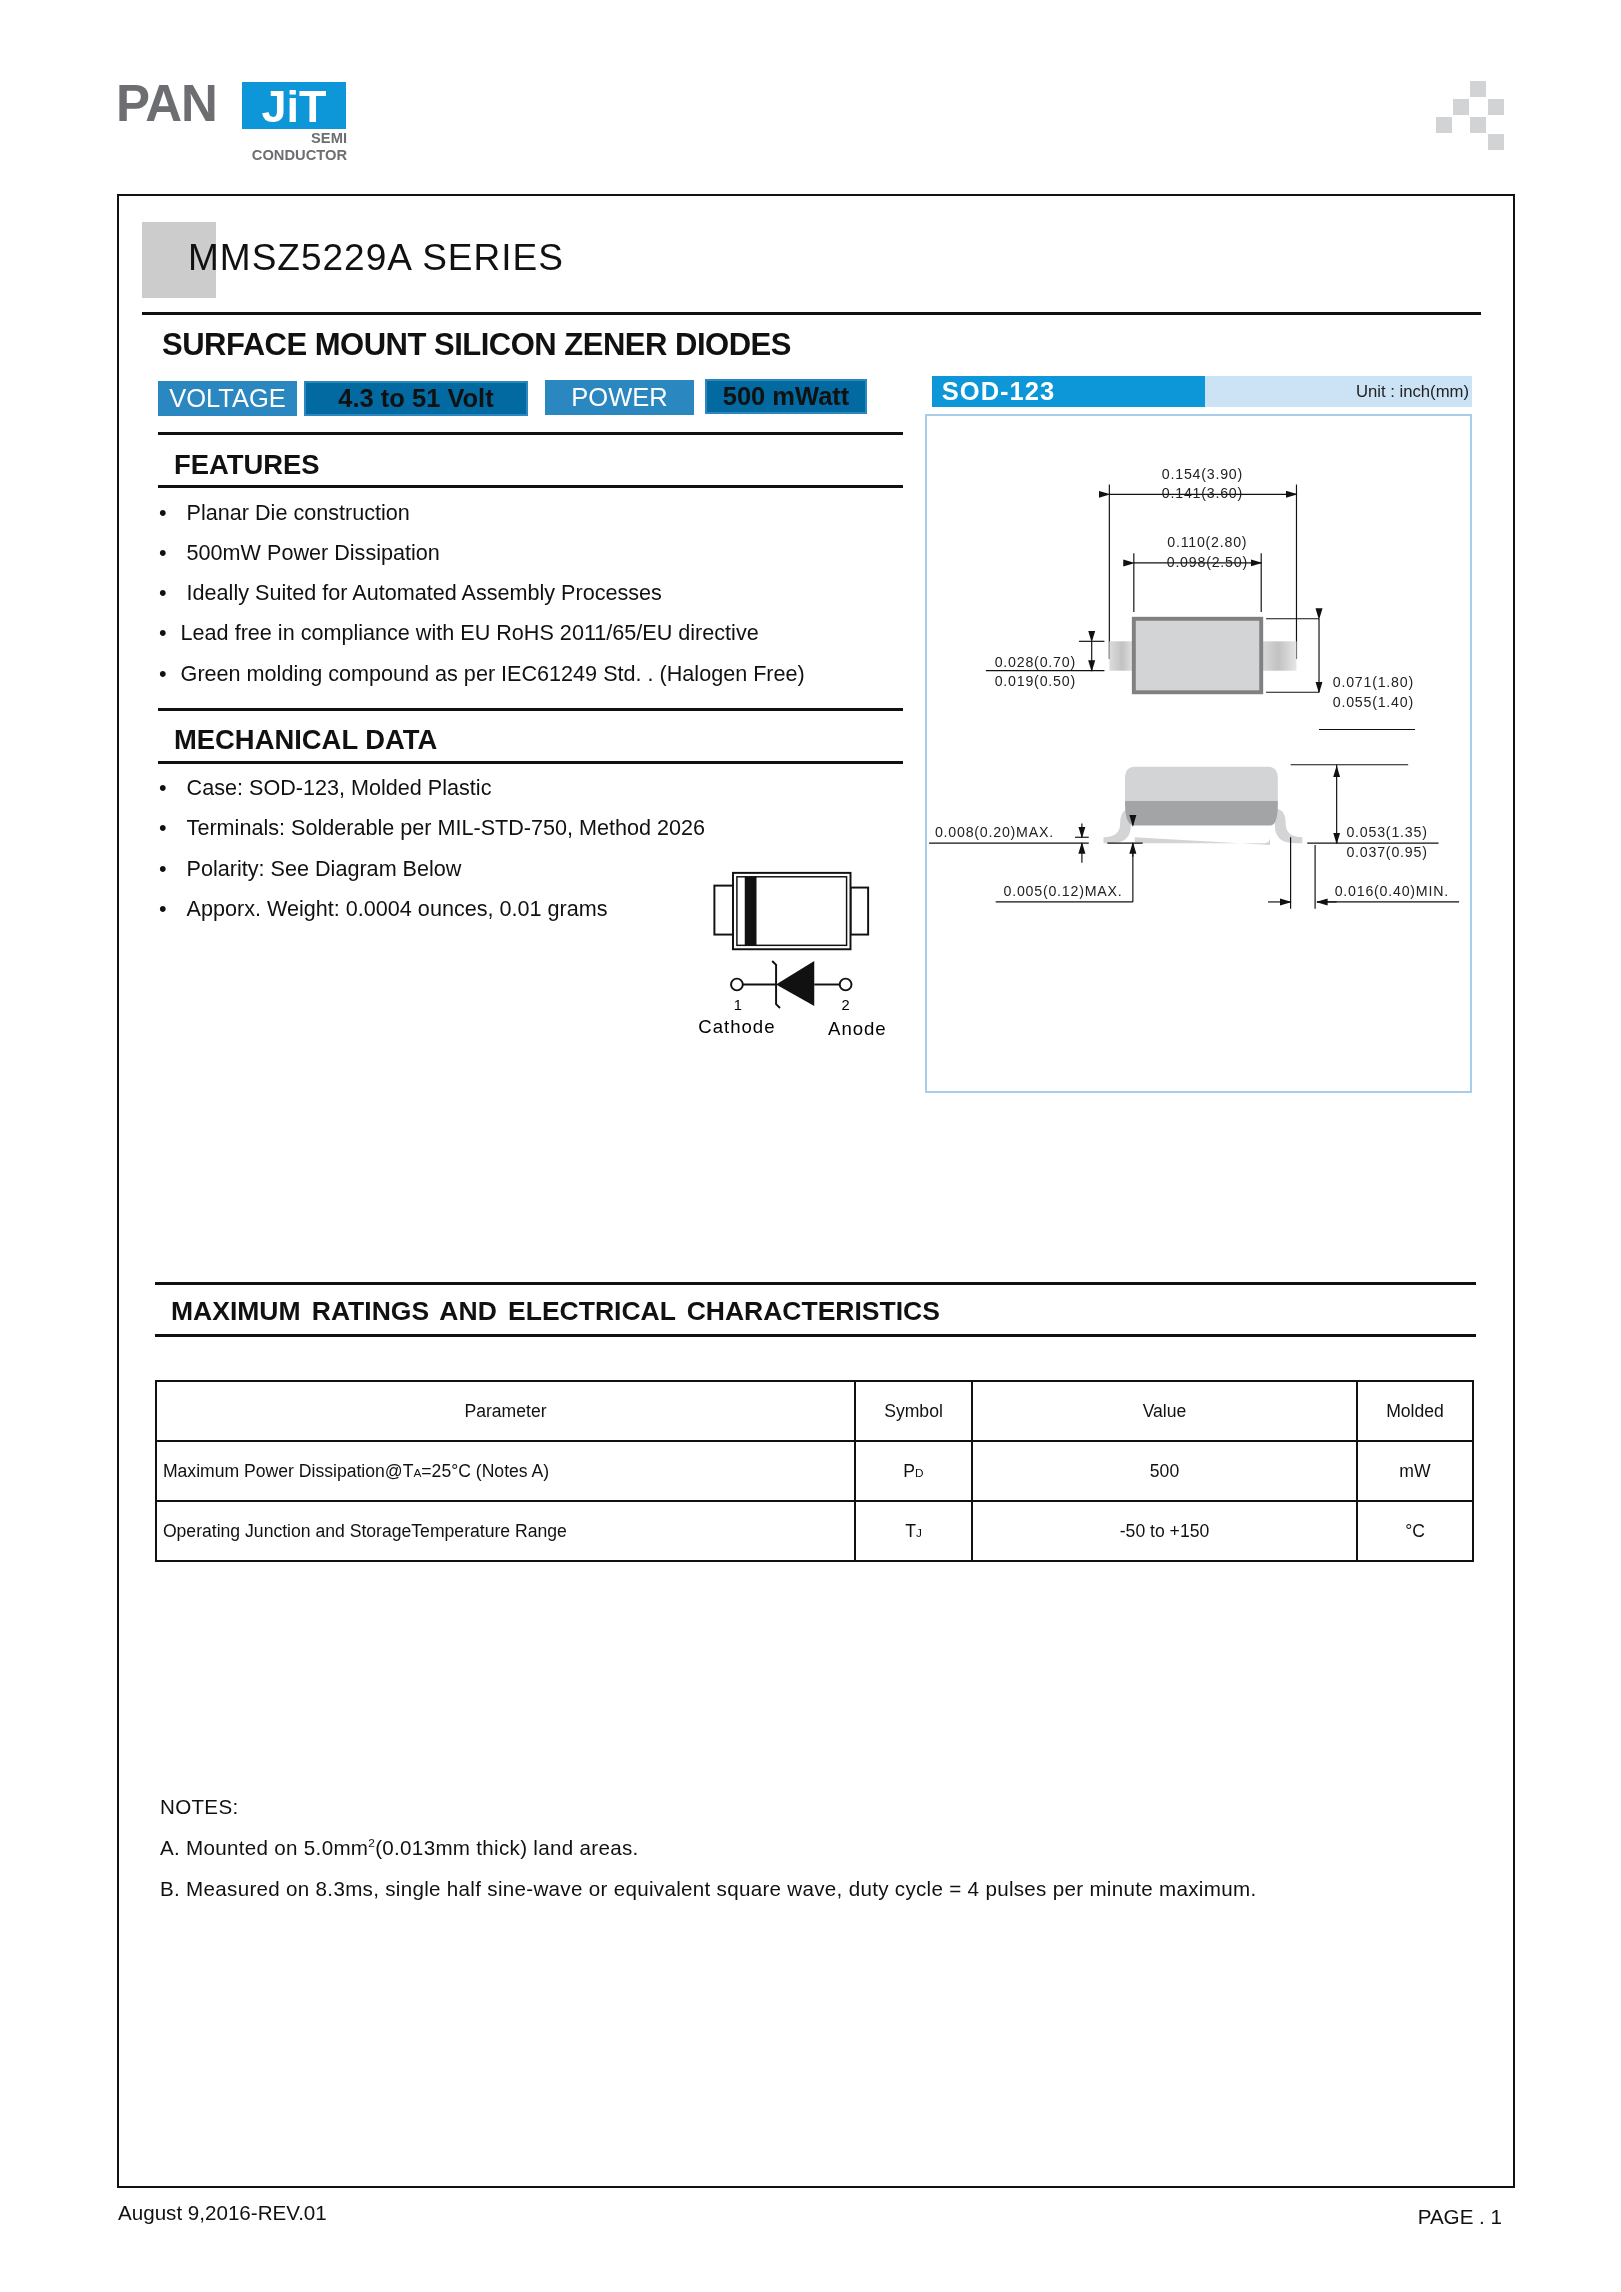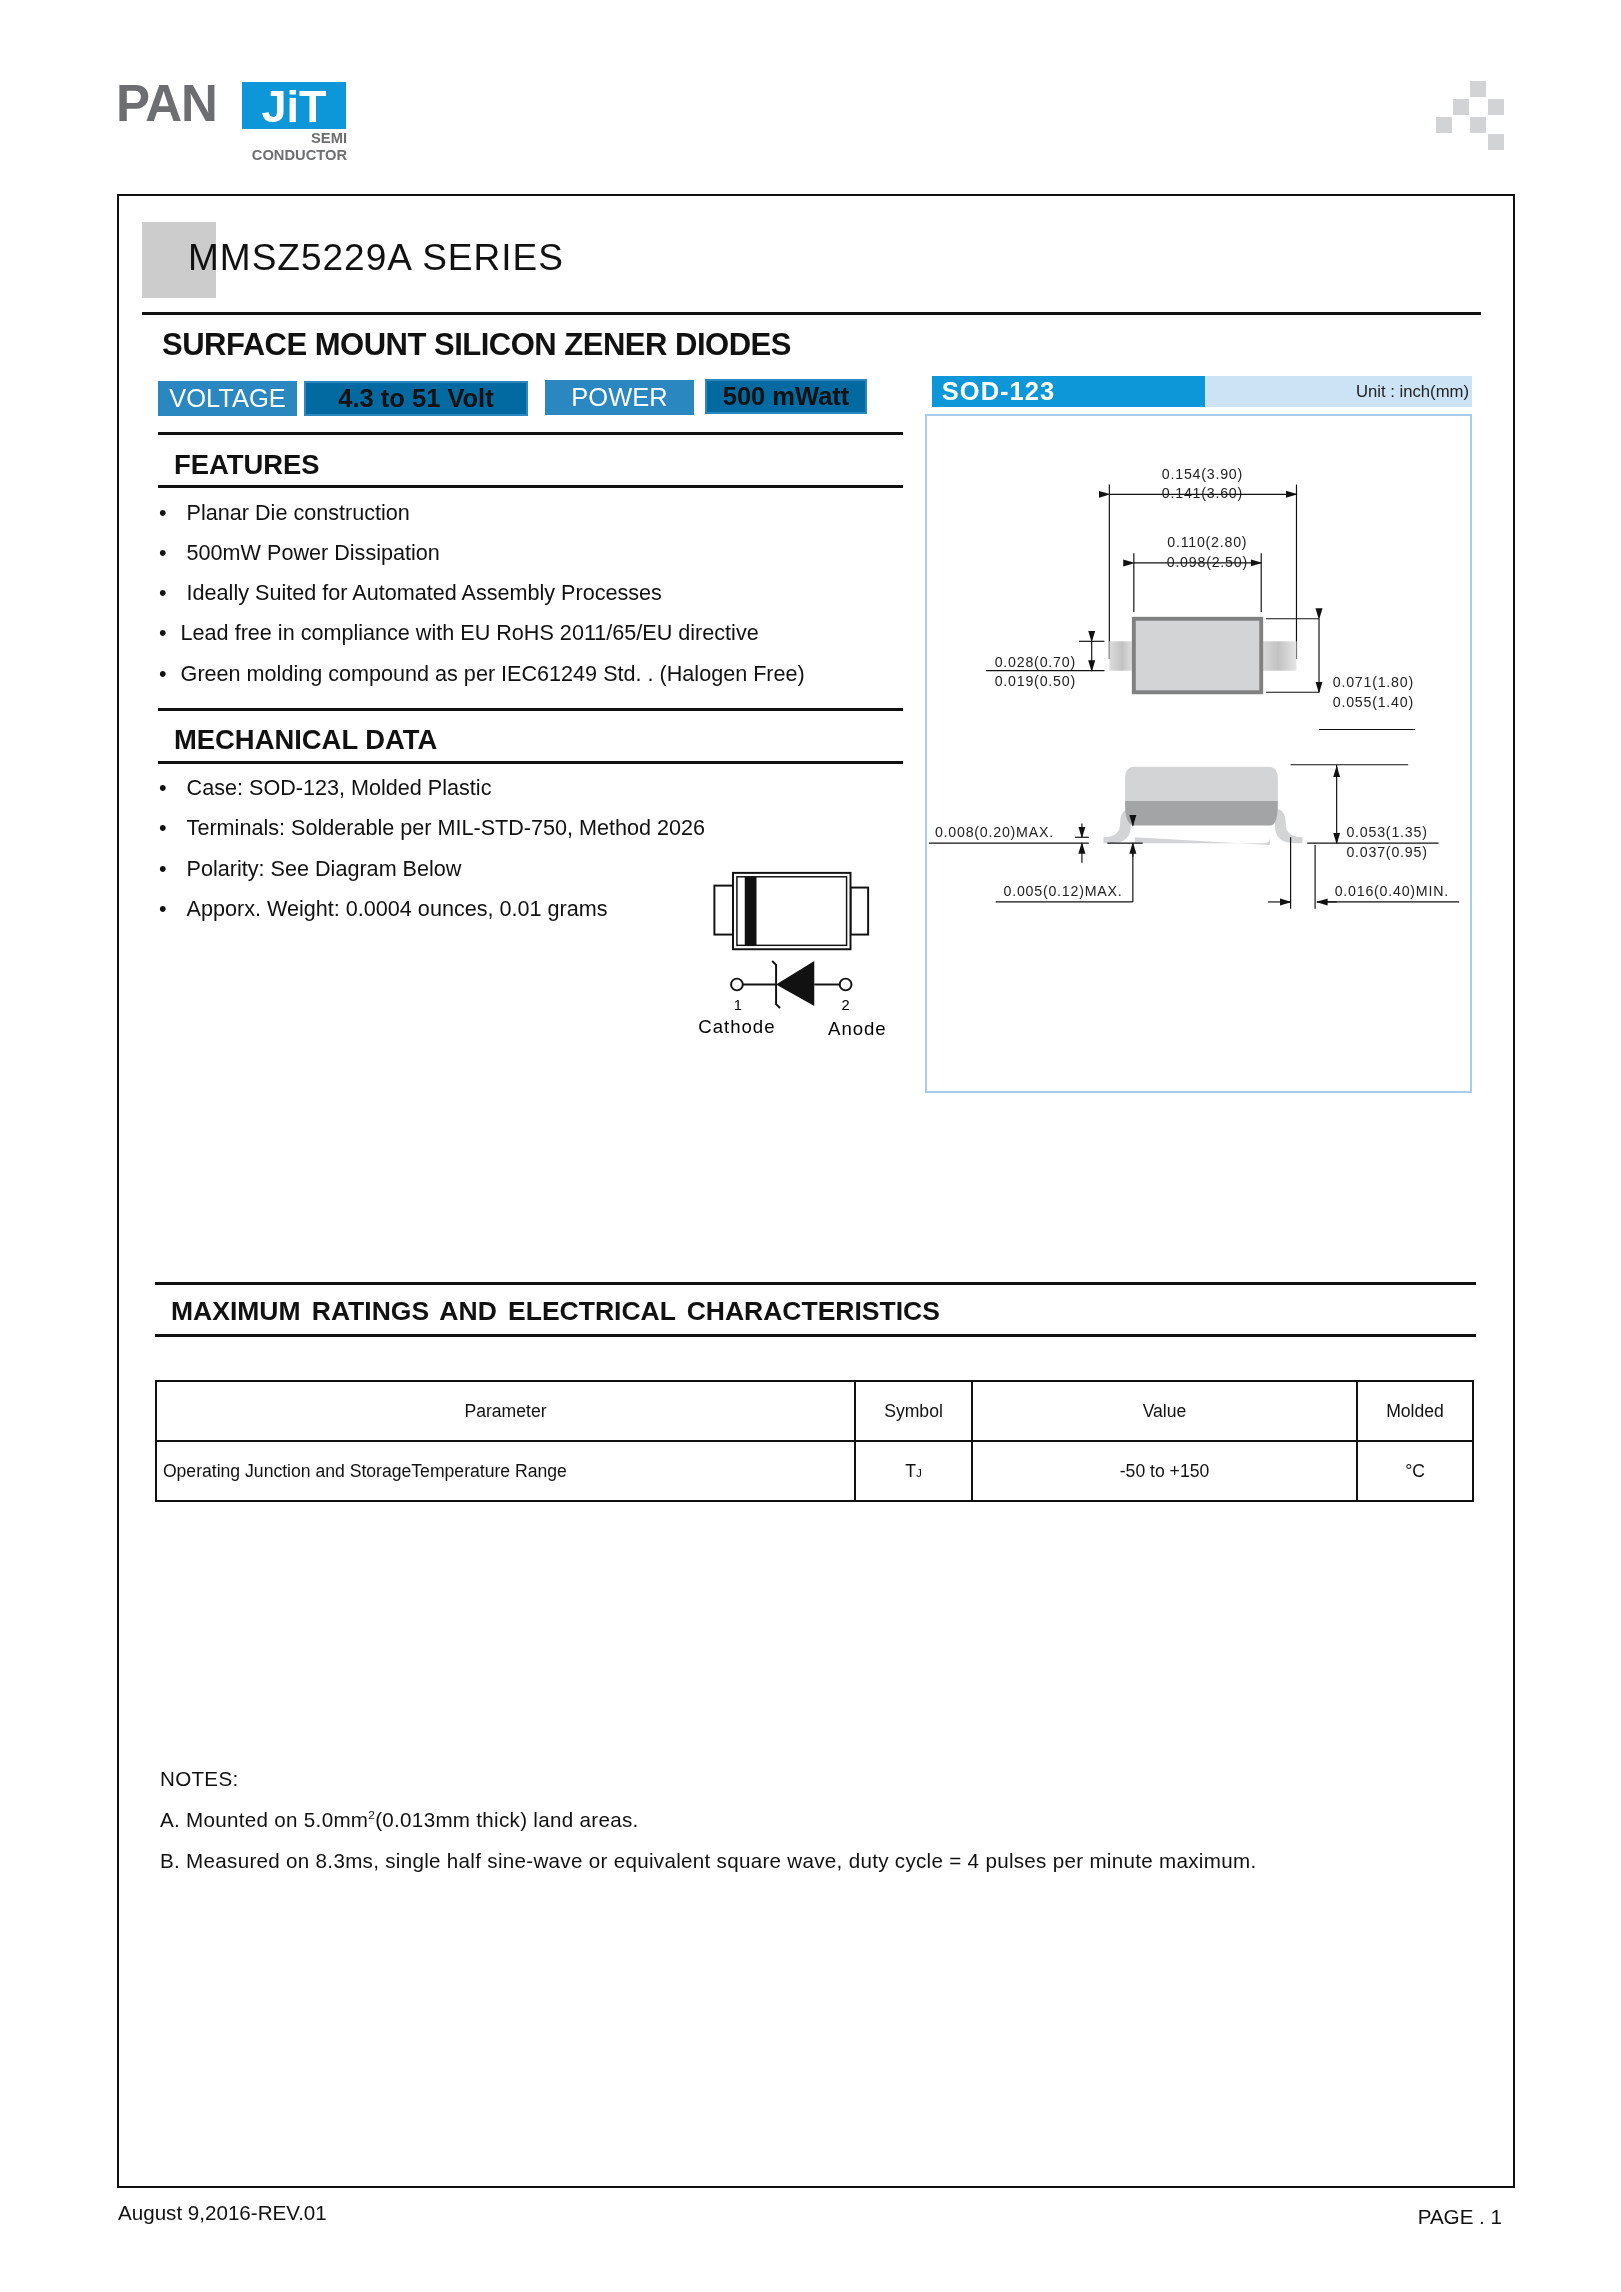--- a/index.html
+++ b/index.html
@@ -24,21 +24,21 @@
   .bullet .dot { display:inline-block; width:21.6px; }
   
   .sod-head { left:924px; top:376px; width:280px; height:31px; background:#0d97d8; color:#fff; font-size:25.5px; font-weight:bold; line-height:31px; padding-left:9.8px; box-sizing:border-box; letter-spacing:1px;margin-left:8px; }
   .sod-unit-bar { left:1205px; top:376px; width:267px; height:31px; background:#cce3f5; }
   .sod-unit { right:152px; top:382px; font-size:16.7px; color:#222; }
   .sod-box { left:925px; top:414px; width:547px; height:679px; border:2px solid #a7cdea; box-sizing:border-box; }
   
   table.rt { position:absolute; left:155px; top:1380px; width:1319px; border-collapse:collapse; font-size:17.6px; }
   table.rt td { border:2px solid #111; height:58px; padding:0 5.9px; }
   table.rt td.c { text-align:center; }
-  .notes { font-size:20.6px; letter-spacing:0.3px; }
+  .notes { font-size:20.6px; letter-spacing:0.3px;margin-top:28px; }
   .foot { font-size:20.6px; }
   sub.s, span.s { font-size:11.8px; }
 </style>
 </head>
 <body>
 
 <div class="abs logo-pan">PAN</div>
 <div class="abs logo-jit">JiT</div>
 <div class="abs logo-semi">SEMI</div>
 <div class="abs logo-cond">CONDUCTOR</div>
@@ -203,20 +203,26 @@
       <col>
     </colgroup>
   <tbody>
       <tr>
     <td class="c">Parameter</td>
     <td class="c">Symbol</td>
     <td class="c">Value</td>
     <td class="c">Molded</td>
   </tr>
   <tr>
+    <td><span>Maximum Power Dissipation@T</span><span class="s">A</span><span>=25°C (Notes A)</span></td>
+    <td class="c"><span>P</span><span class="s">D</span></td>
+    <td class="c">500</td>
+    <td class="c">mW</td>
+  </tr>
+  <tr>
     <td><span>Operating Junction and StorageTemperature Range</span></td>
     <td class="c"><span>T</span><span class="s">J</span></td>
     <td class="c">-50 to +150</td>
     <td class="c">°C</td>
   </tr>
 </tbody>
   </table>
 
 <div class="abs notes" style="left:160px;top:1767px;">NOTES:</div>
 <div class="abs notes" style="left:160px;top:1808px;"><span>A. Mounted on 5.0mm</span><sup style="font-size:11.8px;">2</sup><span>(0.013mm thick) land areas.</span></div>

